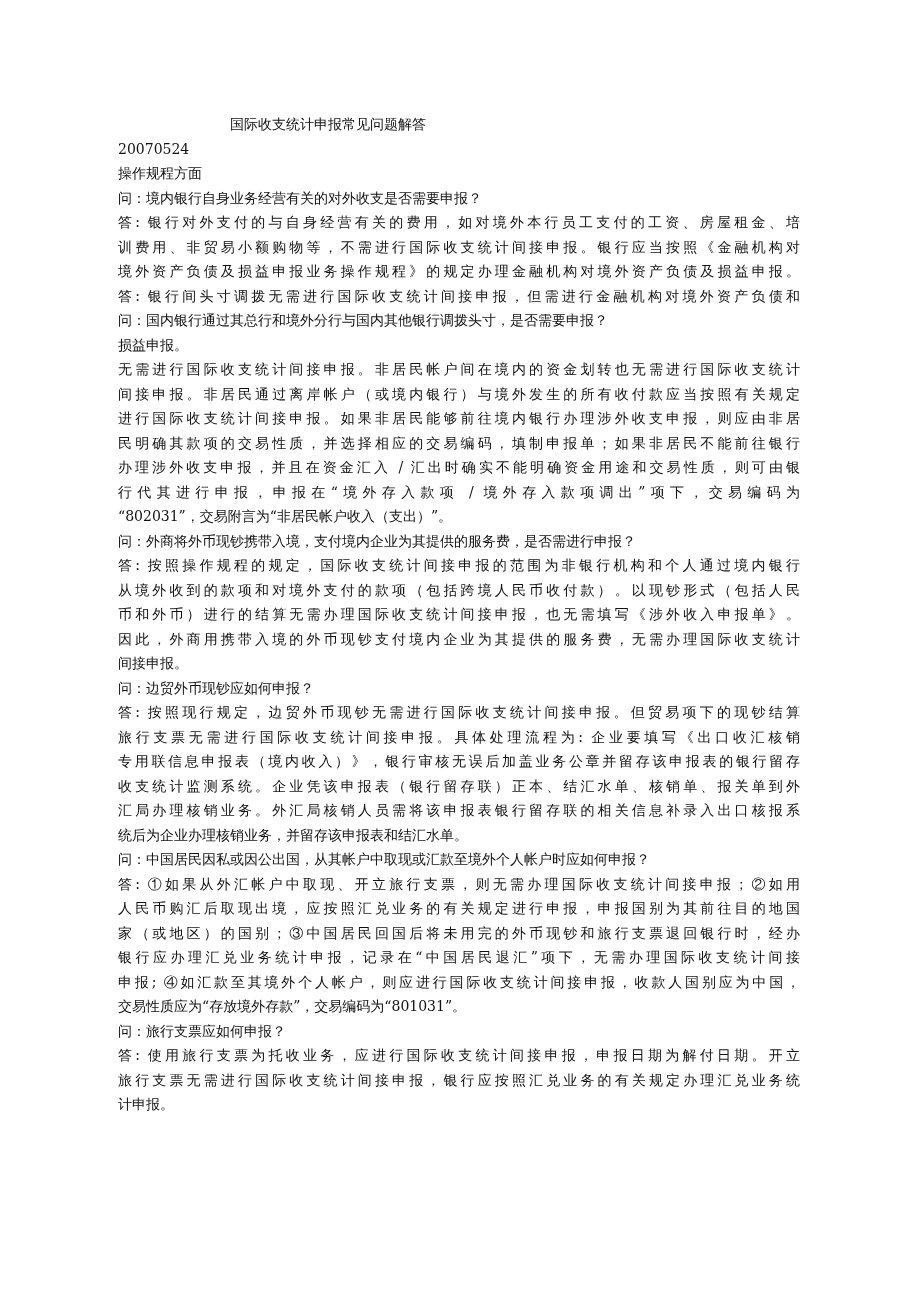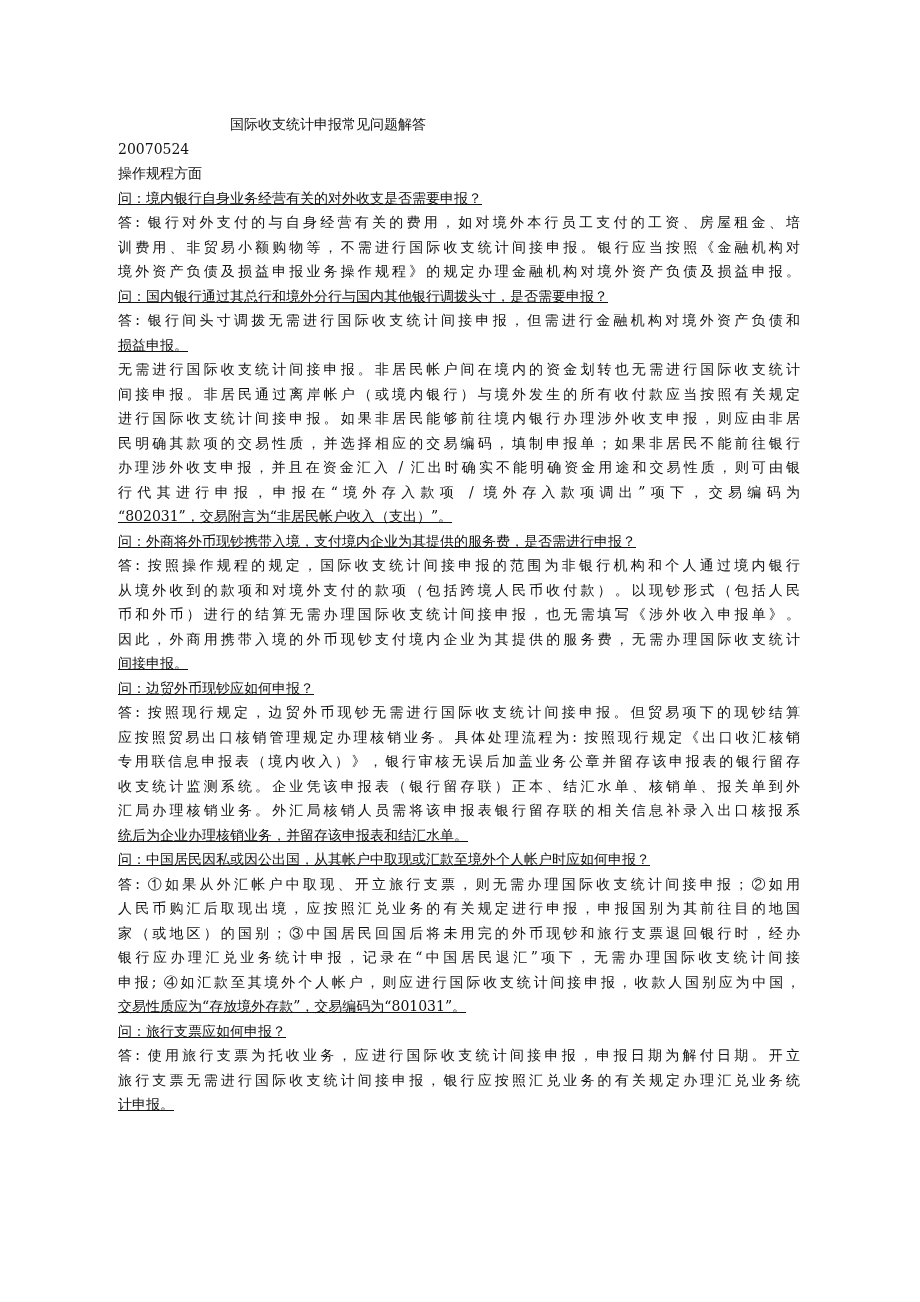--- a/index.html
+++ b/index.html
@@ -25,21 +25,20 @@
       height: 24.5px;
       line-height: 24.5px;
       font-size: 14px;
       white-space: nowrap;
       text-align: justify;
       text-align-last: justify;
       letter-spacing: 0px;
     }
     .line.last {
       text-align-last: left;
-      text-decoration: underline;
     }
     .title {
       padding-left: 112px;
       text-align-last: left;
     }
     .date, .section {
       text-align-last: left;
     }
   </style>
 </head>
@@ -51,22 +50,22 @@
   <div class="line section">操作规程方面</div>
 
   <div>
     <div class="line last">问：境内银行自身业务经营有关的对外收支是否需要申报？</div>
     <div class="line">答: 银行对外支付的与自身经营有关的费用，如对境外本行员工支付的工资、房屋租金、培</div>
     <div class="line">训费用、非贸易小额购物等，不需进行国际收支统计间接申报。银行应当按照《金融机构对</div>
     <div class="line">境外资产负债及损益申报业务操作规程》的规定办理金融机构对境外资产负债及损益申报。</div>
   </div>
 
   <div>
+    <div class="line">答: 银行间头寸调拨无需进行国际收支统计间接申报，但需进行金融机构对境外资产负债和</div>
     <div class="line last">问：国内银行通过其总行和境外分行与国内其他银行调拨头寸，是否需要申报？</div>
-    <div class="line">答: 银行间头寸调拨无需进行国际收支统计间接申报，但需进行金融机构对境外资产负债和</div>
     <div class="line last">损益申报。</div>
   </div>
 
   <div>
     <div class="line">无需进行国际收支统计间接申报。非居民帐户间在境内的资金划转也无需进行国际收支统计</div>
     <div class="line">间接申报。非居民通过离岸帐户（或境内银行）与境外发生的所有收付款应当按照有关规定</div>
     <div class="line">进行国际收支统计间接申报。如果非居民能够前往境内银行办理涉外收支申报，则应由非居</div>
     <div class="line">民明确其款项的交易性质，并选择相应的交易编码，填制申报单；如果非居民不能前往银行</div>
     <div class="line">办理涉外收支申报，并且在资金汇入 / 汇出时确实不能明确资金用途和交易性质，则可由银</div>
     <div class="line">行代其进行申报，申报在“境外存入款项 / 境外存入款项调出”项下，交易编码为</div>
@@ -78,21 +77,21 @@
     <div class="line">答: 按照操作规程的规定，国际收支统计间接申报的范围为非银行机构和个人通过境内银行</div>
     <div class="line">从境外收到的款项和对境外支付的款项（包括跨境人民币收付款）。以现钞形式（包括人民</div>
     <div class="line">币和外币）进行的结算无需办理国际收支统计间接申报，也无需填写《涉外收入申报单》。</div>
     <div class="line">因此，外商用携带入境的外币现钞支付境内企业为其提供的服务费，无需办理国际收支统计</div>
     <div class="line last">间接申报。</div>
   </div>
 
   <div>
     <div class="line last">问：边贸外币现钞应如何申报？</div>
     <div class="line">答: 按照现行规定，边贸外币现钞无需进行国际收支统计间接申报。但贸易项下的现钞结算</div>
-    <div class="line">应按照贸易出口核销管理规定办理核销业务。具体处理流程为: 按照现行规定《出口收汇核销</div>
+    <div class="line">旅行支票无需进行国际收支统计间接申报。具体处理流程为: 企业要填写《出口收汇核销</div>
     <div class="line">专用联信息申报表（境内收入）》，银行审核无误后加盖业务公章并留存该申报表的银行留存</div>
     <div class="line">收支统计监测系统。企业凭该申报表（银行留存联）正本、结汇水单、核销单、报关单到外</div>
     <div class="line">汇局办理核销业务。外汇局核销人员需将该申报表银行留存联的相关信息补录入出口核报系</div>
     <div class="line last">统后为企业办理核销业务，并留存该申报表和结汇水单。</div>
   </div>
 
   <div>
     <div class="line last">问：中国居民因私或因公出国，从其帐户中取现或汇款至境外个人帐户时应如何申报？</div>
     <div class="line">答: ①如果从外汇帐户中取现、开立旅行支票，则无需办理国际收支统计间接申报；②如用</div>
     <div class="line">人民币购汇后取现出境，应按照汇兑业务的有关规定进行申报，申报国别为其前往目的地国</div>

